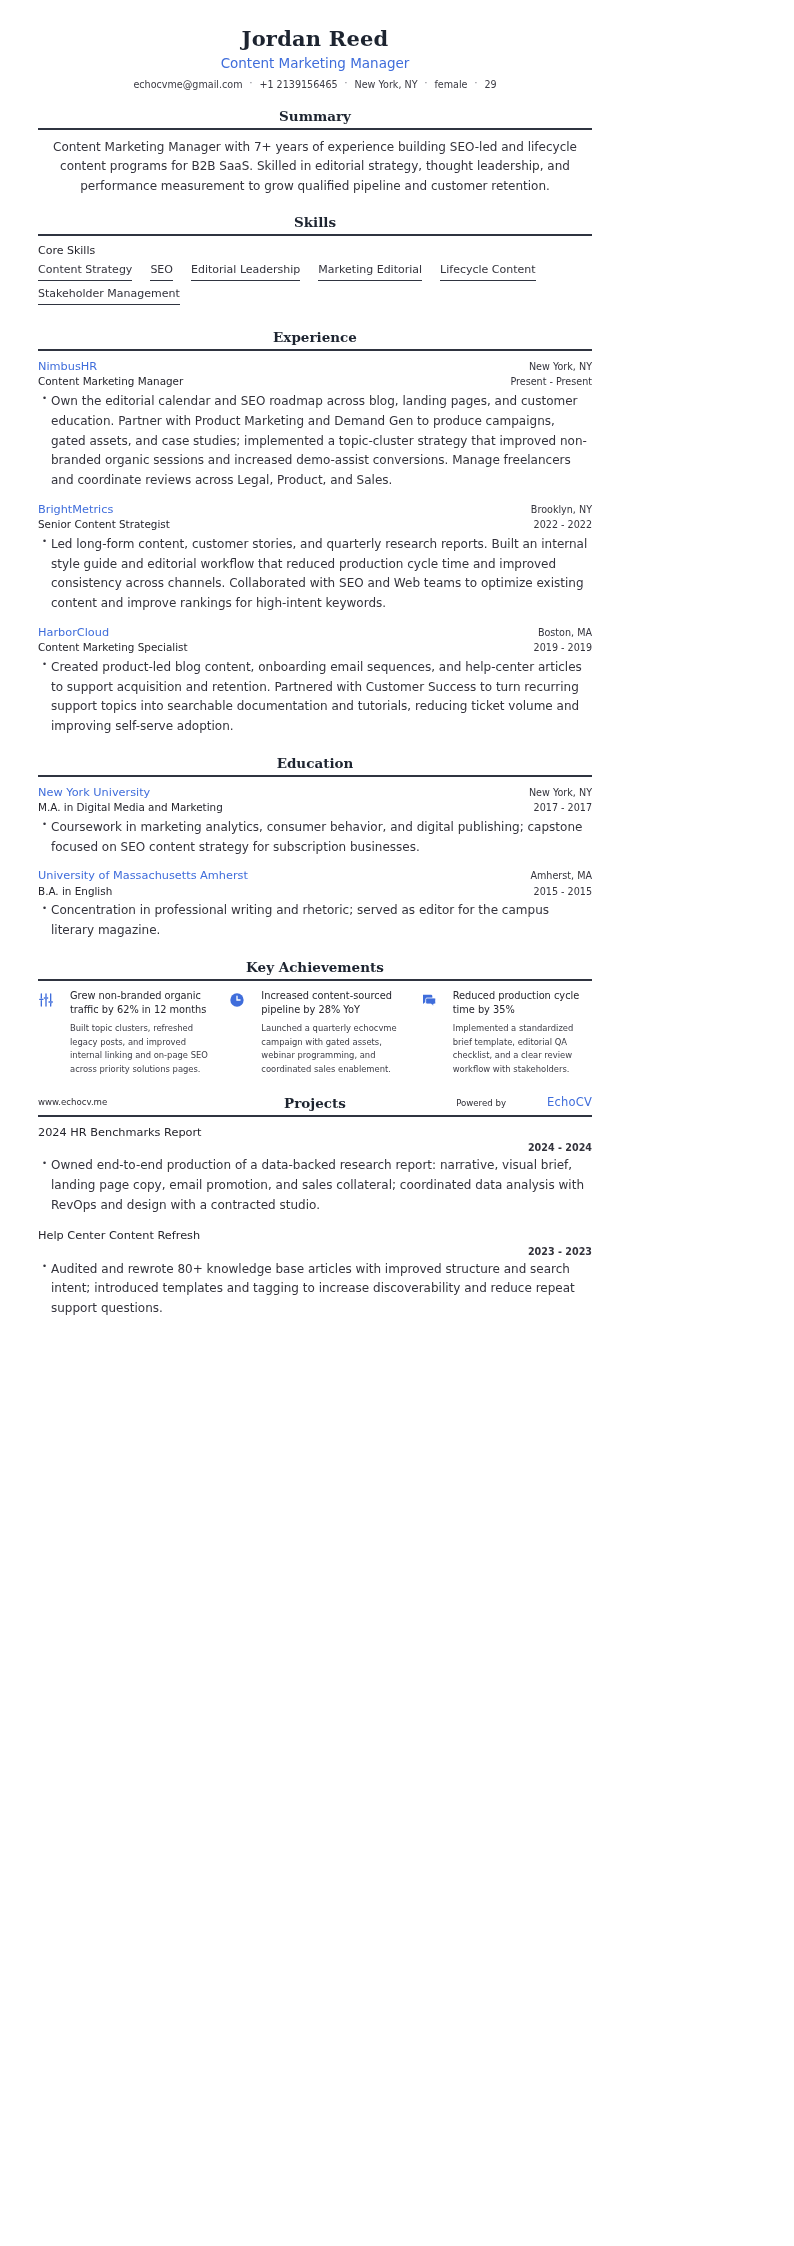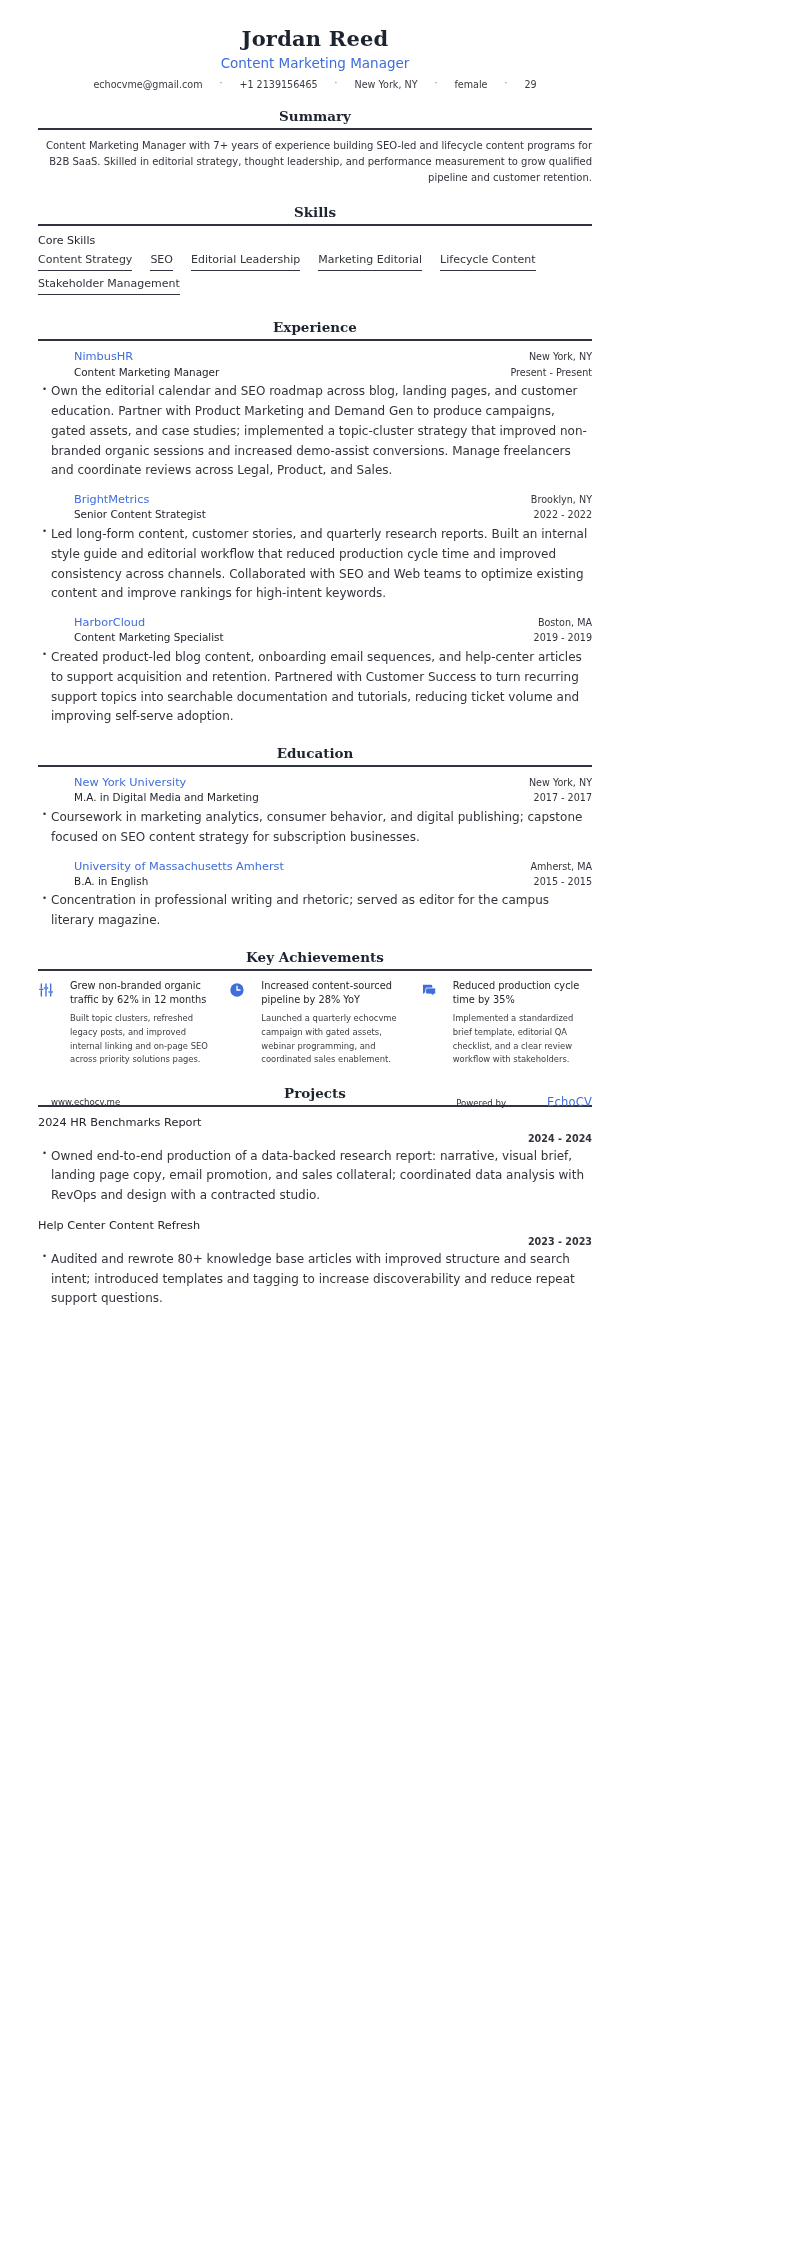--- a/index.html
+++ b/index.html
@@ -41,21 +41,21 @@
     line-height: 1.3;
   }
   .hdr-contact {
     margin-top: 6px;
     font-size: 9.6px;
     color: #3a3a43;
     display: flex;
     justify-content: center;
     align-items: flex-start;
     flex-wrap: wrap;
-    gap: 10px;
+    gap: 0;
   }
   .hdr-contact .c-item { white-space: nowrap; }
   .hdr-contact .c-sep {
     display: inline-block;
     margin: 0 7px;
     color: #6e6e78;
     font-size: 9px;
     transform: translateY(-1px);
   }
 
@@ -71,24 +71,24 @@
   }
   .rule {
     height: 2px;
     background: #2f3440;
     width: 100%;
   }
   .section-body { padding-top: 8px; }
 
   
   .summary-text {
-    font-size: 10px;
+    font-size: 12px;
     line-height: 1.62;
     color: #33333c;
-    text-align: right;
+    text-align: center;
   }
 
   
   .skills-group-title {
     font-size: 11px;
     color: #24242c;
     margin-bottom: 6px;
   }
   .skills-row {
     display: flex;
@@ -105,21 +105,20 @@
   }
 
   
   .entry { margin-bottom: 11px; }
   .entry:last-child { margin-bottom: 0; }
   .entry-line {
     display: flex;
     justify-content: space-between;
     align-items: baseline;
     gap: 12px;
-    margin-left: 36px;
   }
   .entry-org {
     font-size: 11.3px;
     color: #3f6ddb;
     line-height: 1.35;
   }
   .entry-loc {
     font-size: 9.6px;
     color: #33333c;
     white-space: nowrap;
@@ -201,21 +200,21 @@
     font-weight: bold;
   }
   .proj-dates {
     font-size: 9.6px;
     color: #33333c;
   }
 
   
   .page-footer {
     position: absolute;
-    left: 51px;
+    left: 38px;
     right: 38px;
     display: flex;
     justify-content: space-between;
     align-items: center;
     font-size: 8.6px;
     color: #2b2b33;
     gap: 13px;
   }
   .footer-brand { display: flex; align-items: baseline; gap: 4px; }
   .footer-powered { font-size: 8.6px; color: #2b2b33; }

